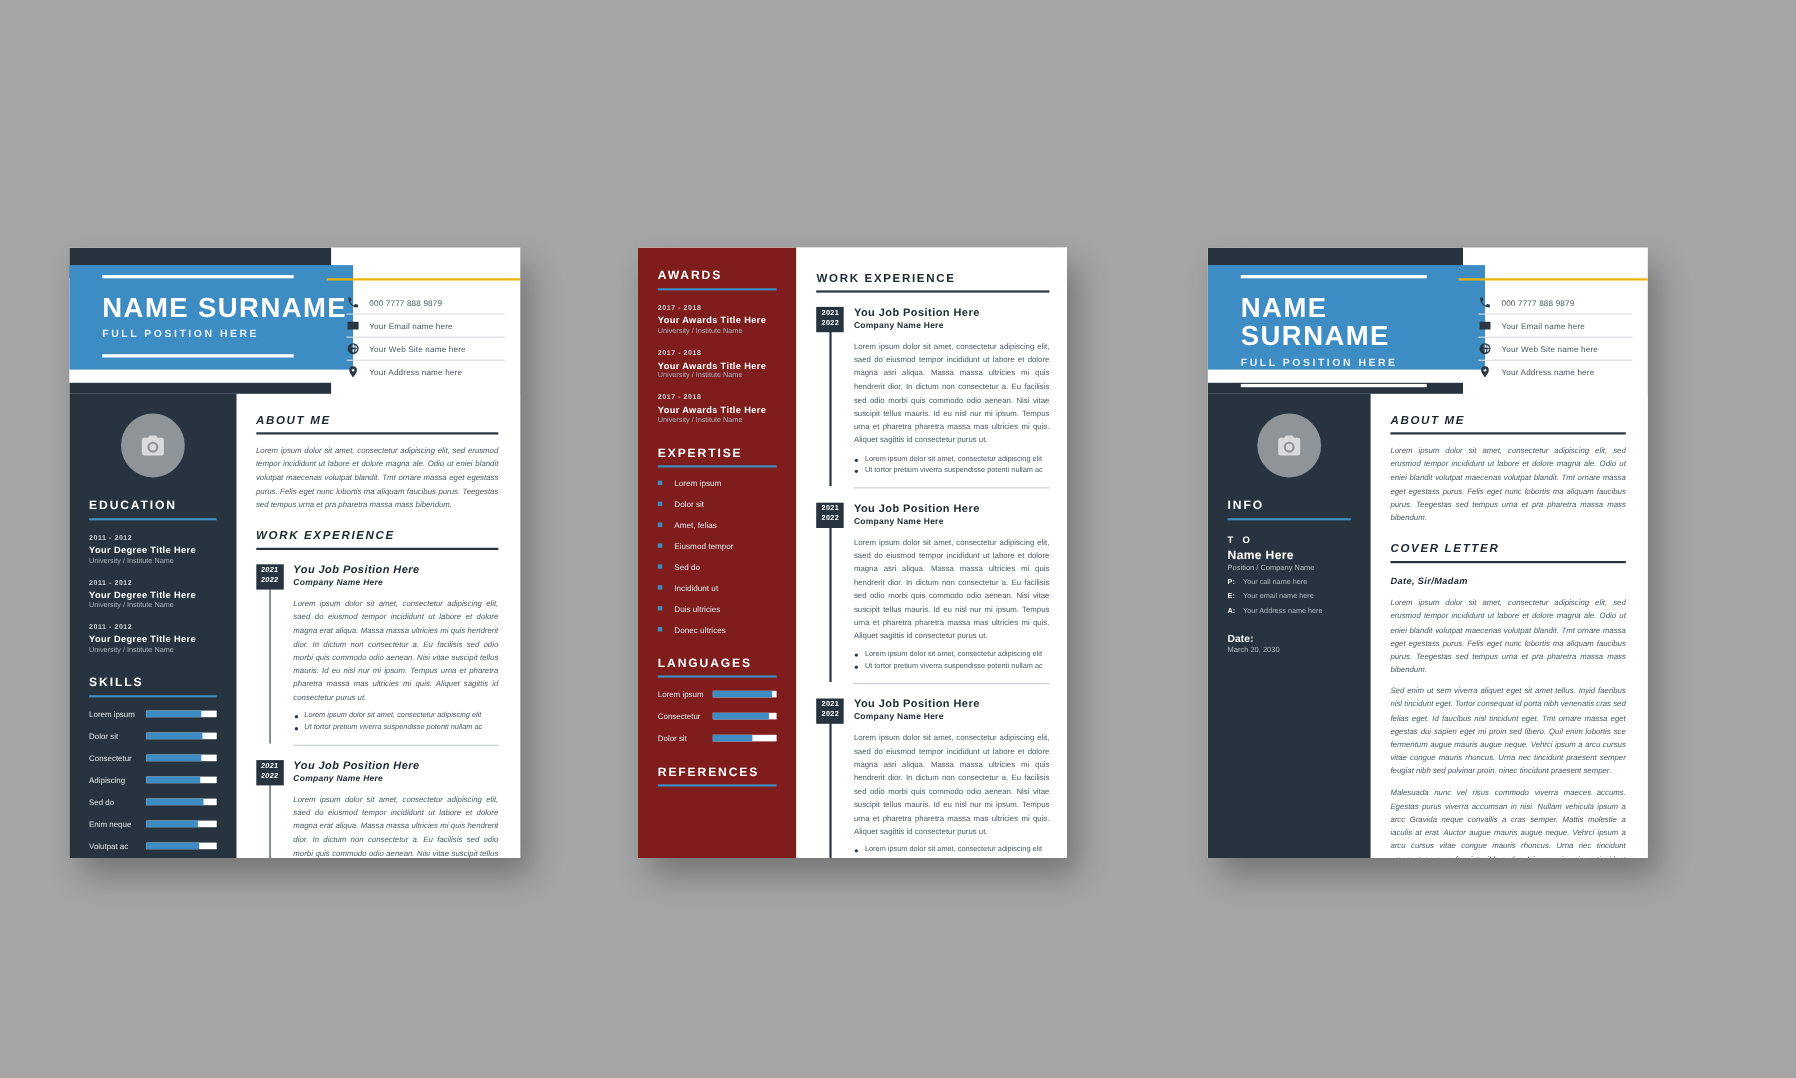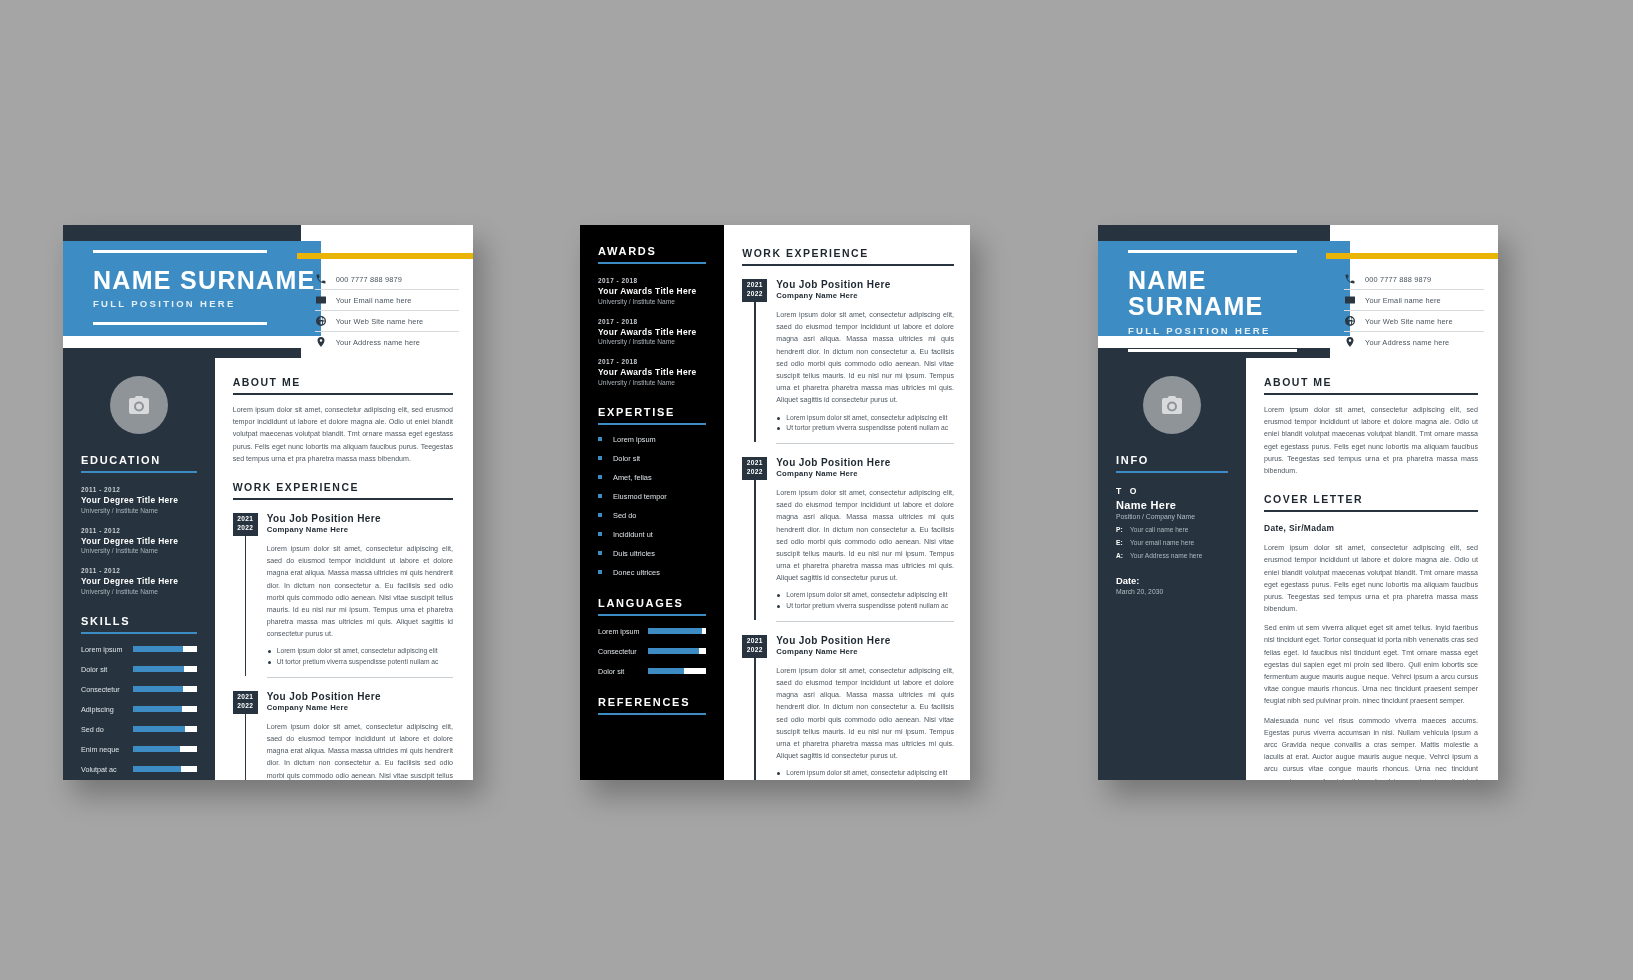--- a/index.html
+++ b/index.html
@@ -43,33 +43,33 @@
     line-height: 1.05;
   }
   .role {
     color: #e4eff7; font-size: 9.5px; font-weight: bold; letter-spacing: 2.3px;
     margin-top: 5px;
   }
   .contact-box {
     position: absolute; right: 0; top: 28px; width: 43%;
     padding: 10px 14px 6px 18px;
   }
-  .contact-box.line-top { border-top: 6px solid #eab308; }
+  .contact-box.line-top { border-top: 2px solid #eab308; }
   .crow {
     display: flex; align-items: center; gap: 9px;
     border-bottom: 1px solid #d7dbde; padding: 4px 0 4px 0;
   }
   .crow:last-child { border-bottom: none; }
   .crow .ic { width: 12px; height: 12px; flex: 0 0 12px; fill: #2a3742; }
   .crow .tx { font-size: 7.4px; color: #49545e; letter-spacing: .15px; }
 
   
   .p-body { display: flex; height: calc(100% - 133px); }
   .left-col { width: 37%; background: #27343f; padding: 0 0 0 0; position: relative; }
-  .right-col { flex: 1; background: #ffffff; padding: 18px 20px 0 18px; }
+  .right-col { flex: 1; background: #ffffff; padding: 18px 20px 0 18px; font-style: italic; }
 
   .photo {
     width: 58px; height: 58px; border-radius: 50%; background: #8f9499;
     margin: 18px auto 0 auto; display: flex; align-items: center; justify-content: center;
   }
   .photo svg { width: 24px; height: 24px; fill: #d8dadc; }
 
   .dk-sec { padding: 0 18px; }
   .dk-h {
     color: #ffffff; font-size: 11px; font-weight: bold; letter-spacing: 1.7px;
@@ -114,21 +114,21 @@
     padding-left: 10px; position: relative;
   }
   .bullets li::before {
     content: ""; position: absolute; left: 1px; top: 4px; width: 3px; height: 3px;
     border-radius: 50%; background: #2a3742;
   }
   .hair { height: 1px; background: #c9ced3; margin-top: 9px; }
 
   
   #page-2 .p2body { display: flex; height: 100%; }
-  #page-2 .side { width: 37%; background: #000000; }
+  #page-2 .side { width: 37%; background: #7f1d1d; }
   #page-2 .main { flex: 1; background: #ffffff; padding: 22px 16px 0 18px; }
 
   .exp-dot { display: flex; align-items: center; margin-top: 10px; padding: 0 18px; }
   .exp-dot span.d { width: 4px; height: 4px; background: #3d8dc4; flex: 0 0 4px; margin-right: 11px; }
   .exp-dot span.t { color: #dfe4e8; font-size: 7.4px; }
 
   .ref-block { padding: 0 18px; margin-top: 14px; }
   .ref-ic { width: 18px; height: 18px; fill: #e8ebee; }
   .ref-name { color: #ffffff; font-size: 9.4px; font-weight: bold; letter-spacing: .4px; margin-top: 4px; }
   .ref-job { color: #dfe4e8; font-size: 7px; font-weight: bold; margin-top: 2px; }

